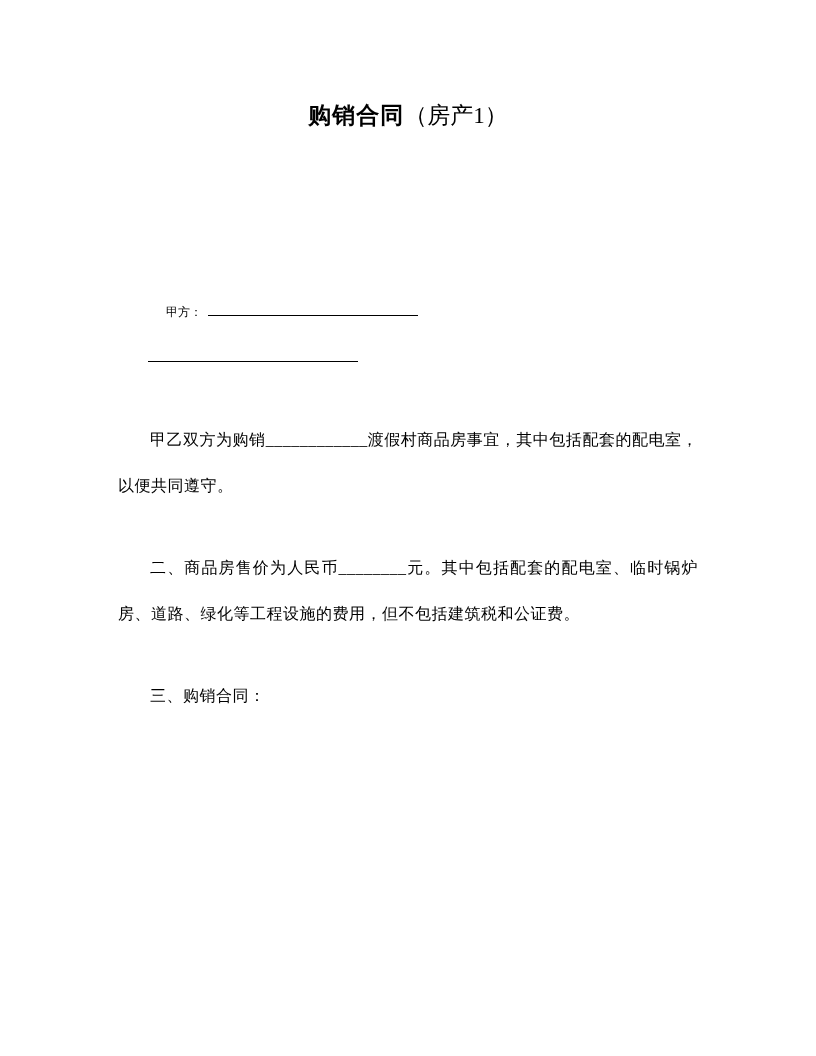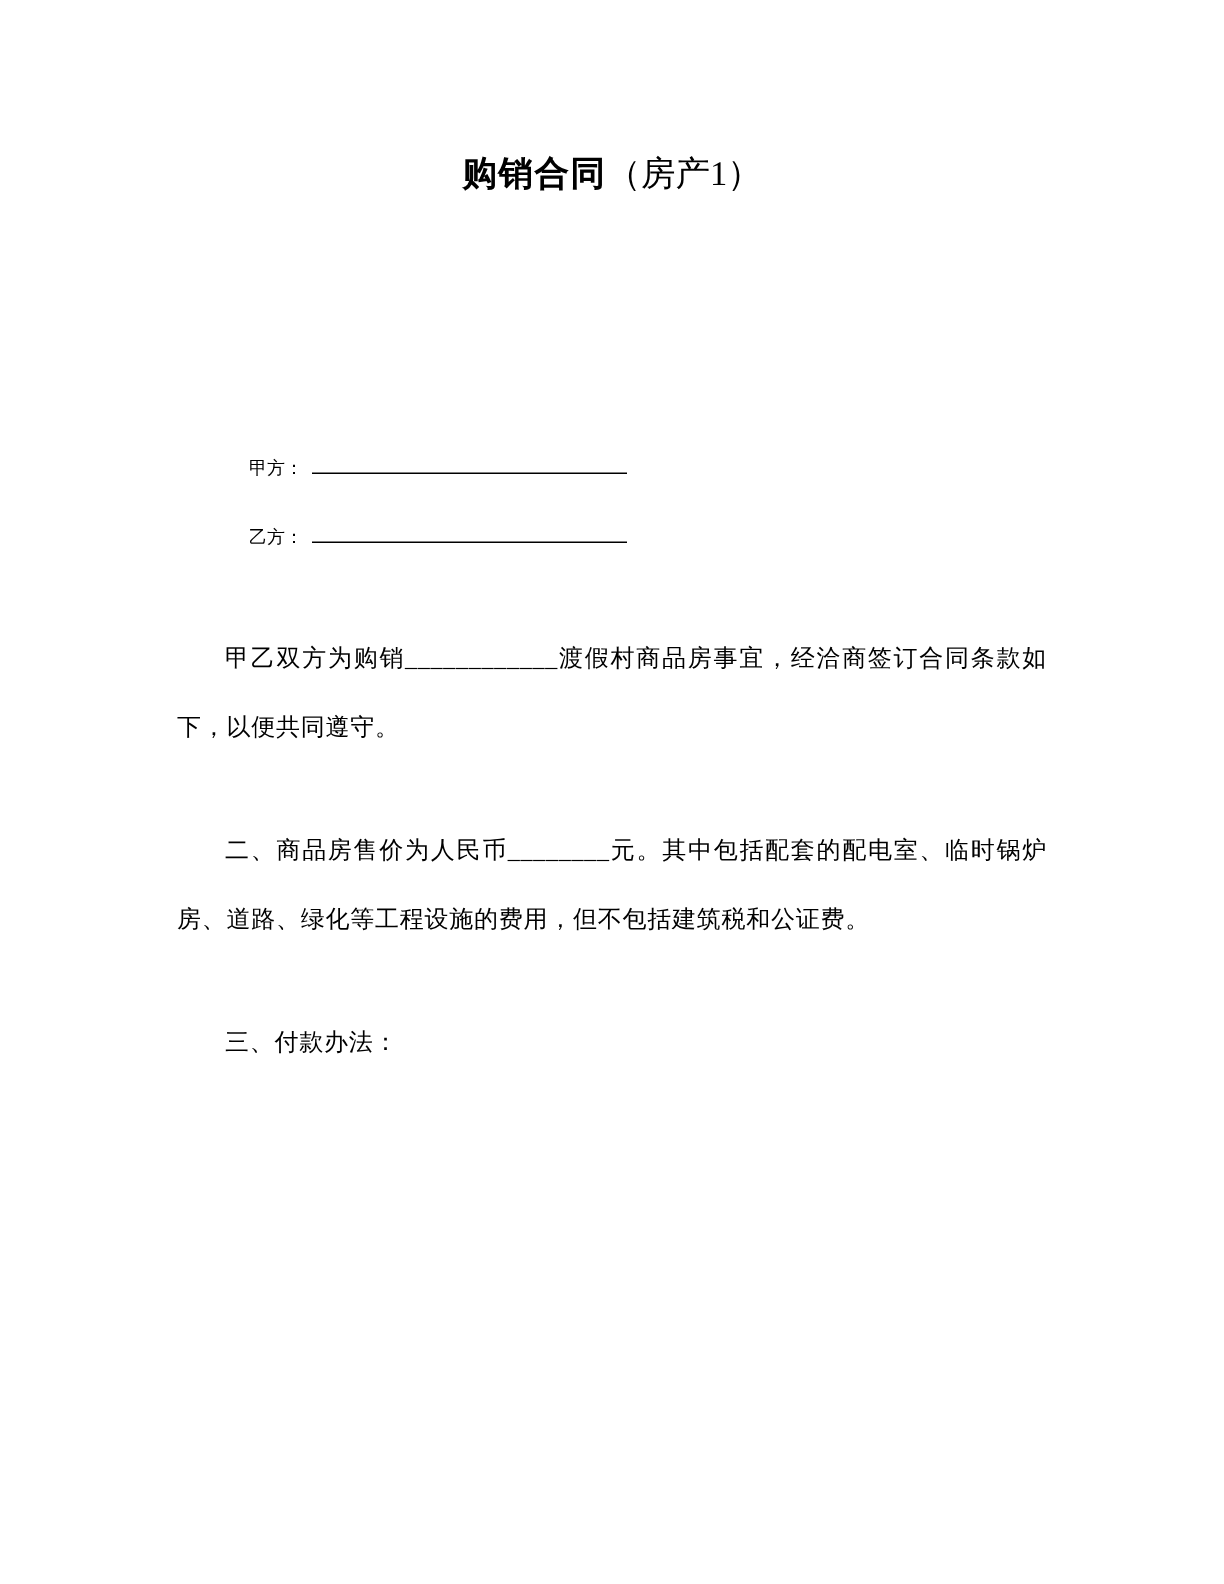--- a/index.html
+++ b/index.html
@@ -77,24 +77,24 @@
 
     <h1 class="doc-title">
       <span class="title-main">购销合同</span><span class="title-suffix">（房产1）</span>
     </h1>
 
     <div class="party-section">
       <div class="party-line">
         <span class="party-label">甲方：</span><span class="party-blank"></span>
       </div>
       <div class="party-line">
-        <span class="party-label">乙方：</span><span class="party-blank"></span>
+        <span class="party-blank"></span>
       </div>
     </div>
 
     <div class="paragraphs">
-      <p>甲乙双方为购销____________渡假村商品房事宜，经洽商签订合同条款如下，以便共同遵守。</p>
+      <p>甲乙双方为购销____________渡假村商品房事宜，其中包括配套的配电室，以便共同遵守。</p>
       <p>二、商品房售价为人民币________元。其中包括配套的配电室、临时锅炉房、道路、绿化等工程设施的费用，但不包括建筑税和公证费。</p>
-      <p>三、付款办法：</p>
+      <p>三、购销合同：</p>
     </div>
 
   </div>
 </div>
 
 </body></html>

